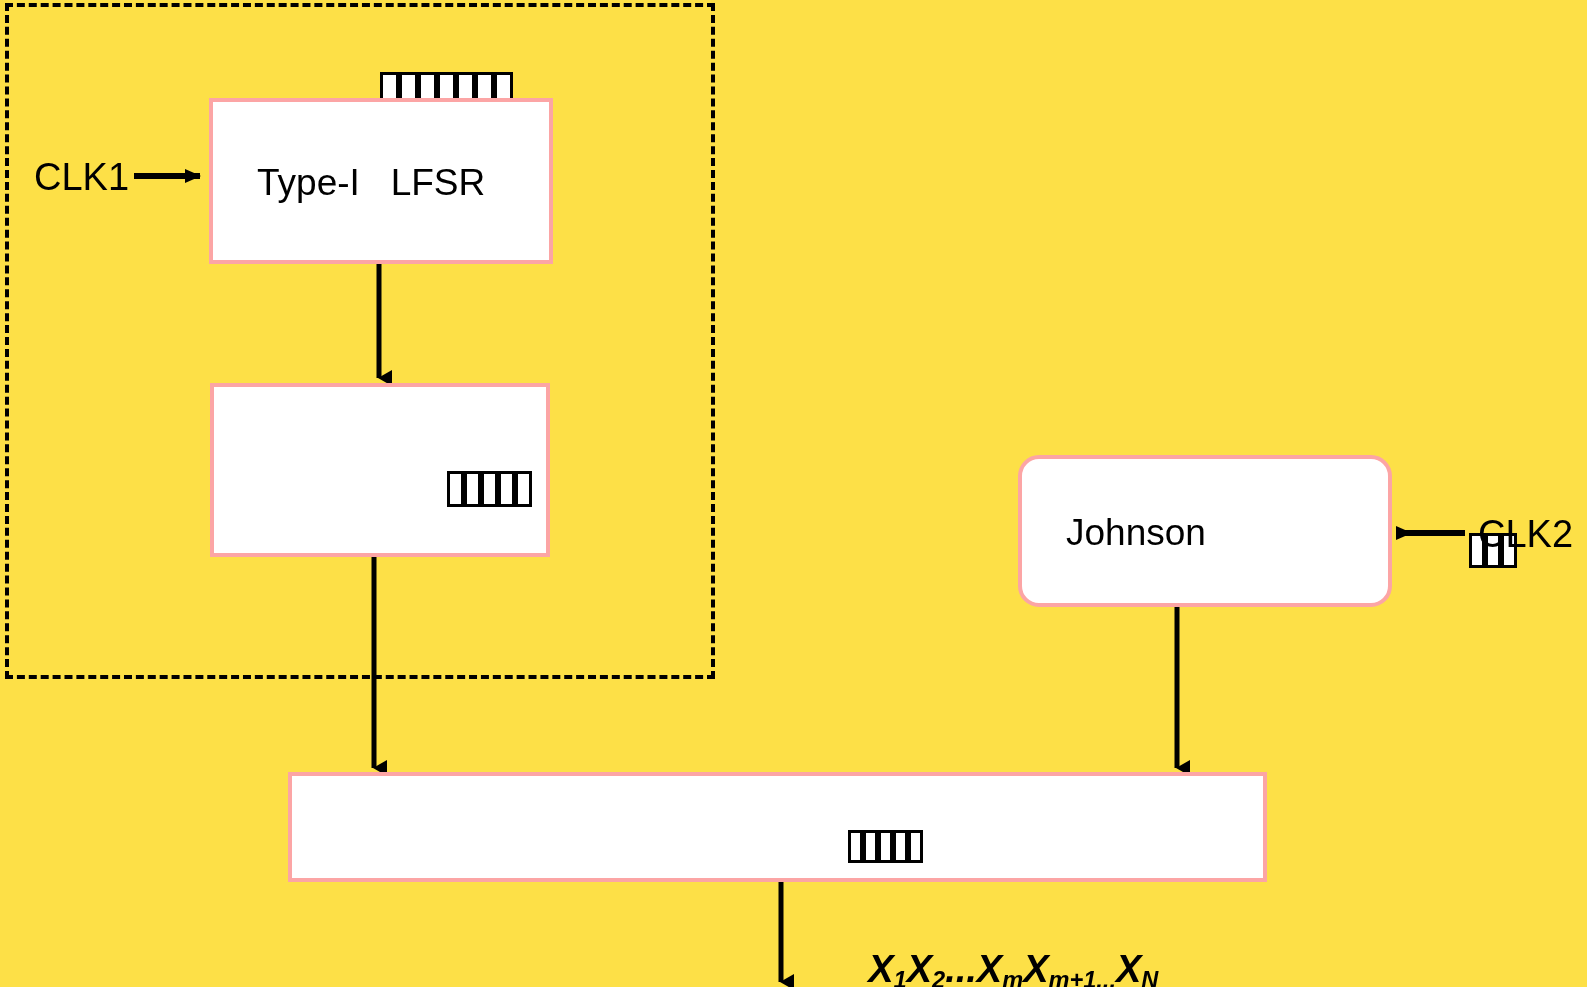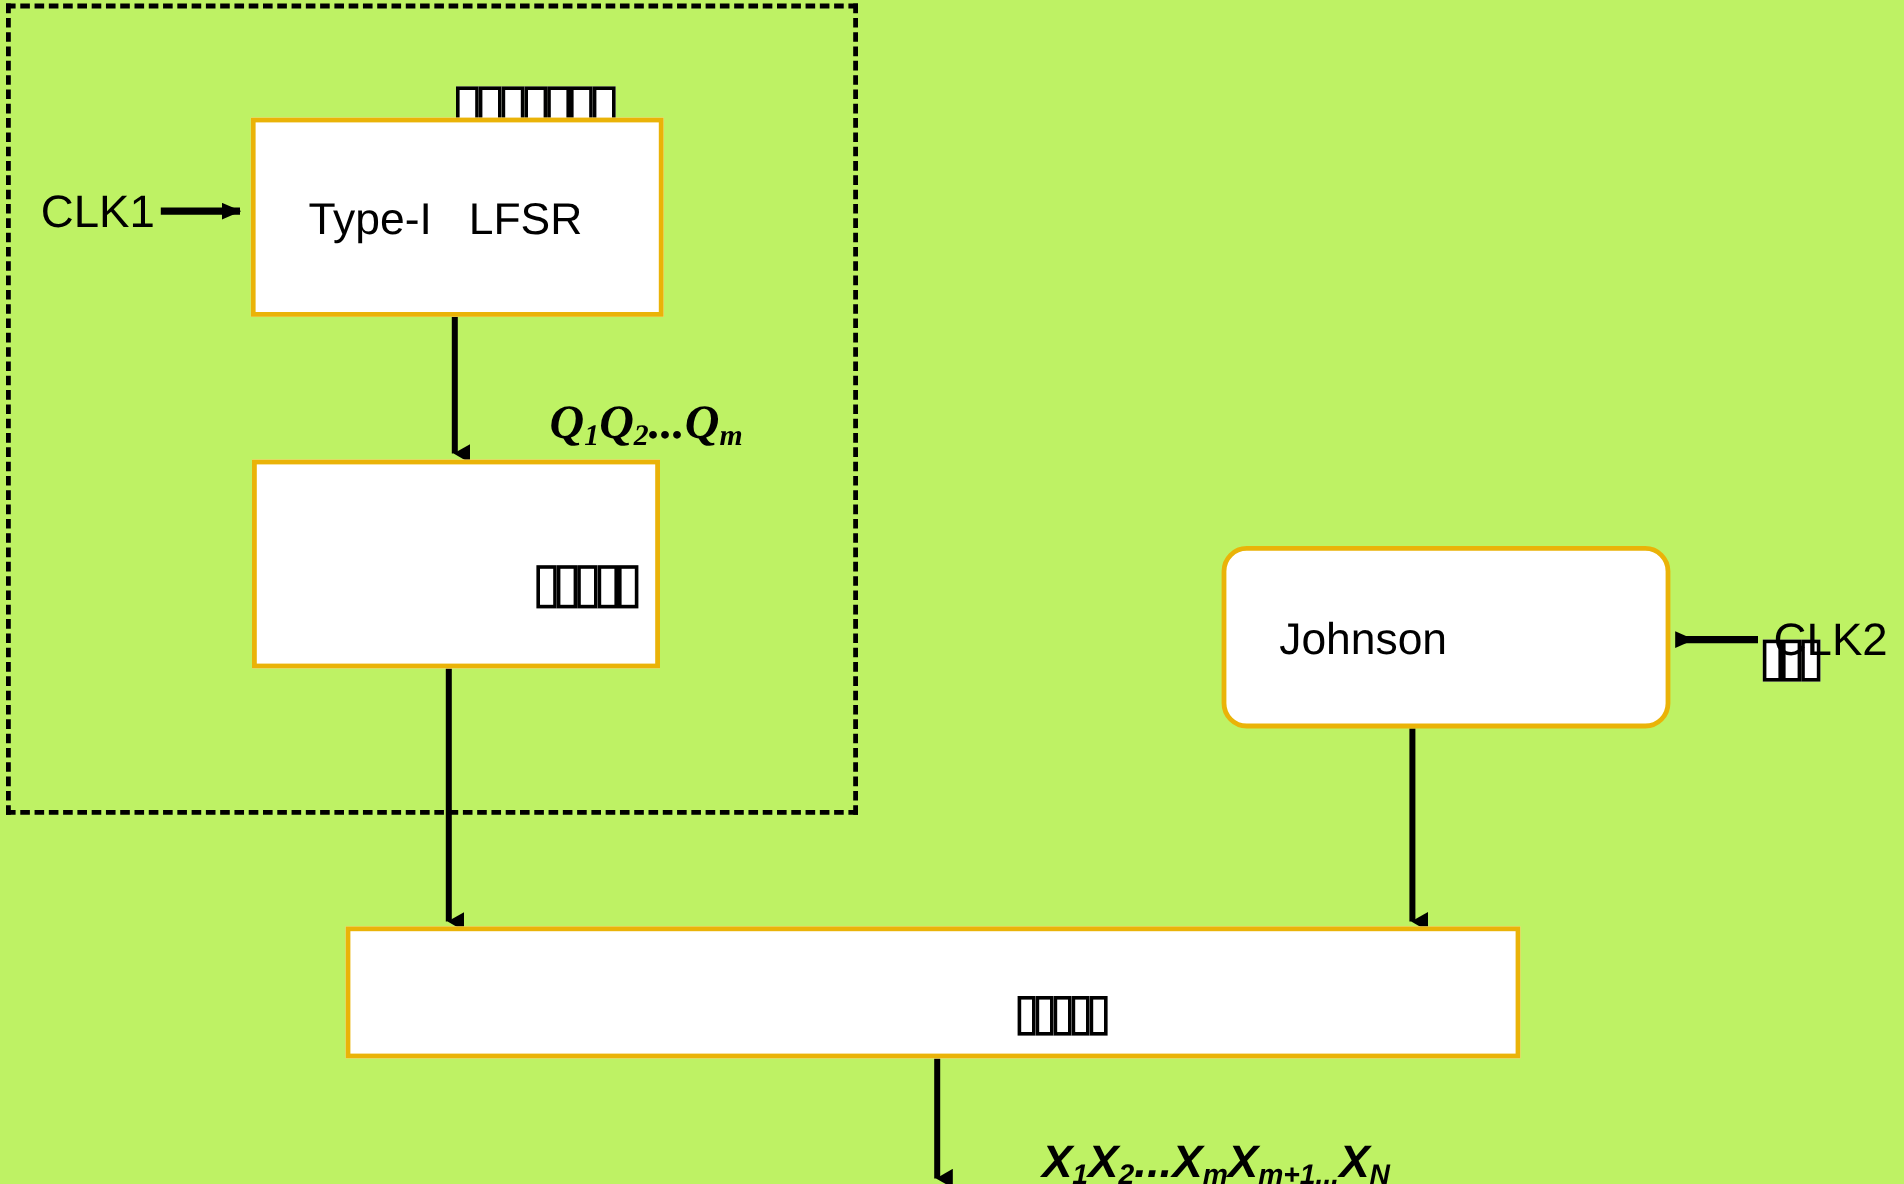--- a/index.html
+++ b/index.html
@@ -4,35 +4,35 @@
 <style>
   html, body {
     margin: 0;
     padding: 0;
     background: #ffffff;
   }
   #diagram-root {
     position: relative;
     width: 1587px;
     height: 987px;
-    background: #bef264;
+    background: #fde047;
     font-family: "Liberation Sans", sans-serif;
     color: #000000;
     overflow: hidden;
   }
   svg.layer {
     position: absolute;
     left: 0;
     top: 0;
     width: 1587px;
     height: 987px;
   }
   .node-box {
     position: absolute;
-    border: 4px solid #eab308;
+    border: 4px solid #fca5a5;
     background: #ffffff;
     box-sizing: border-box;
   }
   .box-label {
     position: absolute;
     white-space: pre;
     font-family: "Liberation Sans", sans-serif;
     font-size: 37px;
     color: #000000;
     line-height: 1;
@@ -134,23 +134,20 @@
   <div class="tofu-row" style="left:248px; top:32px; font-size:40px; letter-spacing:22px;">
     <span class="tofu-glyph" style="width:19px;height:42px;"></span><span class="tofu-glyph" style="width:19px;height:42px;"></span><span class="tofu-glyph" style="width:19px;height:42px;"></span><span class="tofu-glyph" style="width:19px;height:42px;"></span><span class="tofu-glyph" style="width:19px;height:42px;"></span><span class="tofu-glyph" style="width:19px;height:42px;"></span><span class="tofu-glyph" style="width:19px;height:42px;"></span>
   </div>
 
   <div class="clk-label" style="left:34px; top:158px;">CLK1</div>
 
   <div class="node-box" style="left:209px; top:98px; width:344px; height:166px;">
     <div class="box-label" style="left:44px; top:62px;">Type-I   LFSR</div>
   </div>
 
-  <div class="sig-label sig-serif" style="left:418px; top:292px; font-size:40px;">
-    <span><span>Q</span><sub>1</sub><span>Q</span><sub>2</sub><span>...</span><span>Q</span><sub>m</sub></span>
-  </div>
 
   <div class="node-box" style="left:210px; top:383px; width:340px; height:174px;">
     <div class="tofu-row" style="left:62px; top:68px; letter-spacing:24px;">
       <span class="tofu-glyph" style="width:17px;height:36px;"></span><span class="tofu-glyph" style="width:17px;height:36px;"></span><span class="tofu-glyph" style="width:17px;height:36px;"></span><span class="tofu-glyph" style="width:17px;height:36px;"></span><span class="tofu-glyph" style="width:17px;height:36px;"></span>
     </div>
   </div>
 
 
   <div class="node-box" style="left:1018px; top:455px; width:374px; height:152px;border-radius:21px;">
     <div class="box-label" style="left:44px; top:55px;">Johnson</div>

